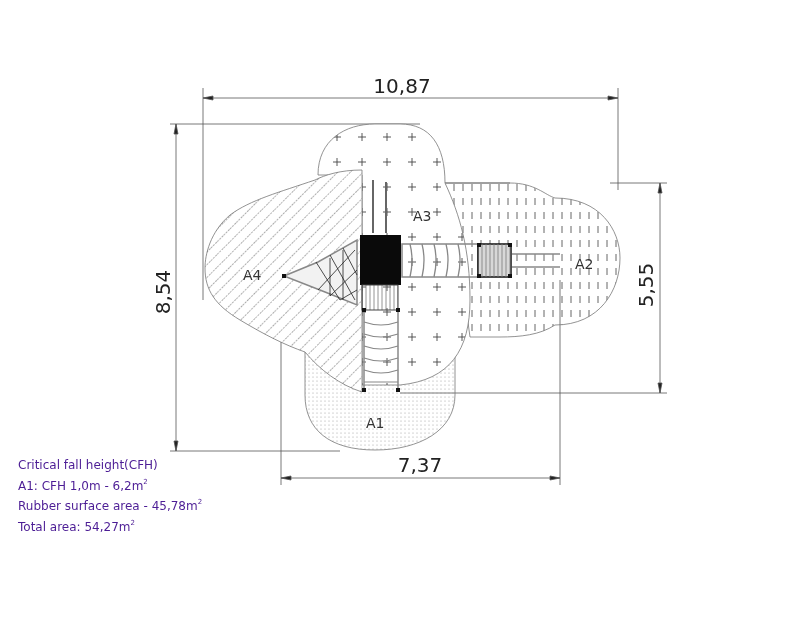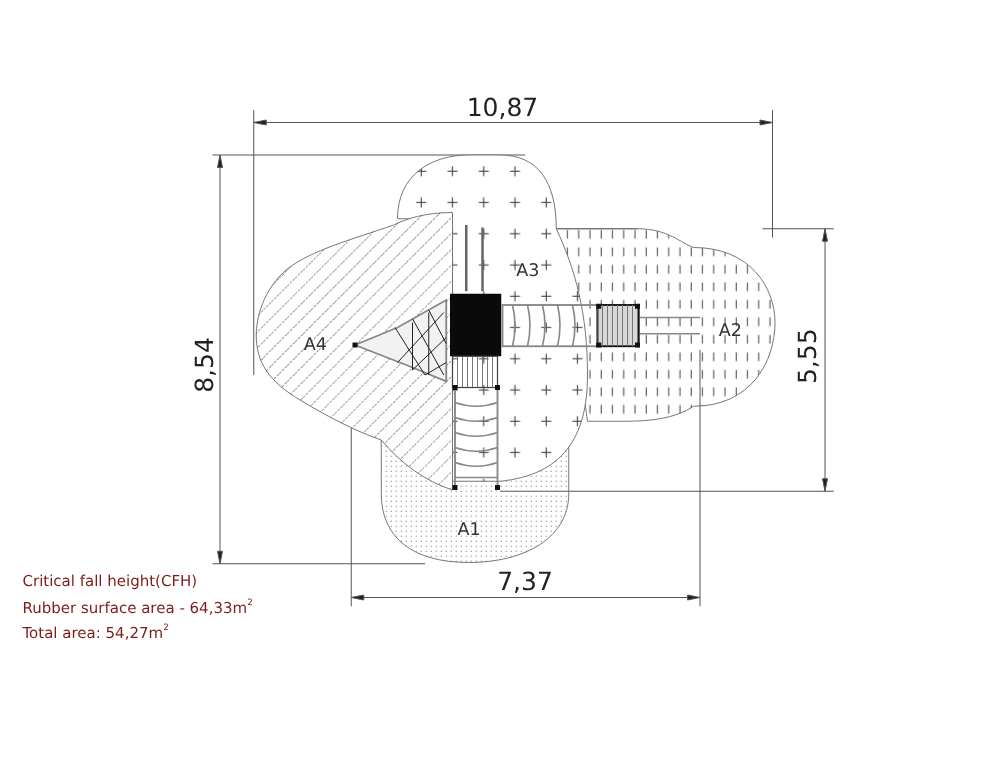--- a/index.html
+++ b/index.html
@@ -1,20 +1,20 @@
 <!DOCTYPE html>
 <html><head>
 <meta charset="utf-8">
 <style>
   html, body { margin: 0; padding: 0; background: #ffffff; }
   #root { position: relative; width: 800px; height: 618px; overflow: hidden; background: #fff; font-family: "DejaVu Sans", sans-serif; }
   svg { position: absolute; left: 0; top: 0; }
   .dimtext { font-family: "DejaVu Sans", sans-serif; font-size: 20px; fill: #222; }
   .zonelabel { font-family: "DejaVu Sans", sans-serif; font-size: 14px; fill: #333; }
-  #legend { position: absolute; left: 18px; top: 457px; font-family: "DejaVu Sans", sans-serif; font-size: 12px; line-height: 16.5px; color: #7f1d1d; }
+  #legend { position: absolute; left: 18px; top: 457px; font-family: "DejaVu Sans", sans-serif; font-size: 12px; line-height: 16.5px; color: #4c1d95; }
   #legend .row { white-space: nowrap; }
   #legend sup { font-size: 7px; vertical-align: 6px; }
 </style>
 </head>
 <body>
 
 <div id="root">
 <svg width="800" height="618" viewBox="0 0 800 618">
   <defs>
     <pattern id="pDots" width="4" height="4" patternUnits="userSpaceOnUse">
@@ -137,16 +137,17 @@
   <text class="dimtext" x="420" y="472" text-anchor="middle">7,37</text>
 
   <text class="zonelabel" x="366" y="428">A1</text>
   <text class="zonelabel" x="575" y="269">A2</text>
   <text class="zonelabel" x="413" y="221">A3</text>
   <text class="zonelabel" x="243" y="280">A4</text>
 </svg>
 
 <div id="legend">
   <div class="row">Critical fall height(CFH)</div>
-  <div class="row"><span>Rubber surface area - 64,33m</span><sup>2</sup></div>
+  <div class="row"><span>A1: CFH 1,0m - 6,2m</span><sup>2</sup></div>
+  <div class="row"><span>Rubber surface area - 45,78m</span><sup>2</sup></div>
   <div class="row"><span>Total area: 54,27m</span><sup>2</sup></div>
 </div>
 </div>
 
 </body></html>

